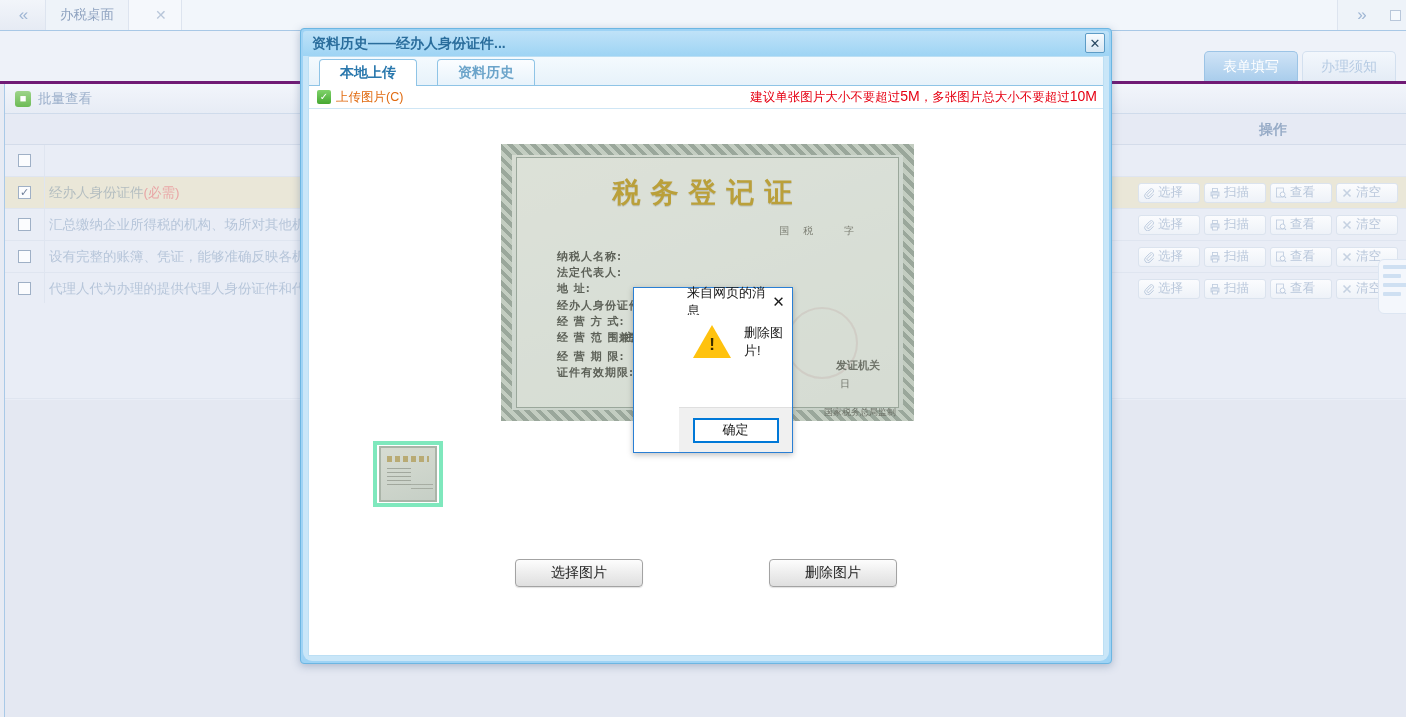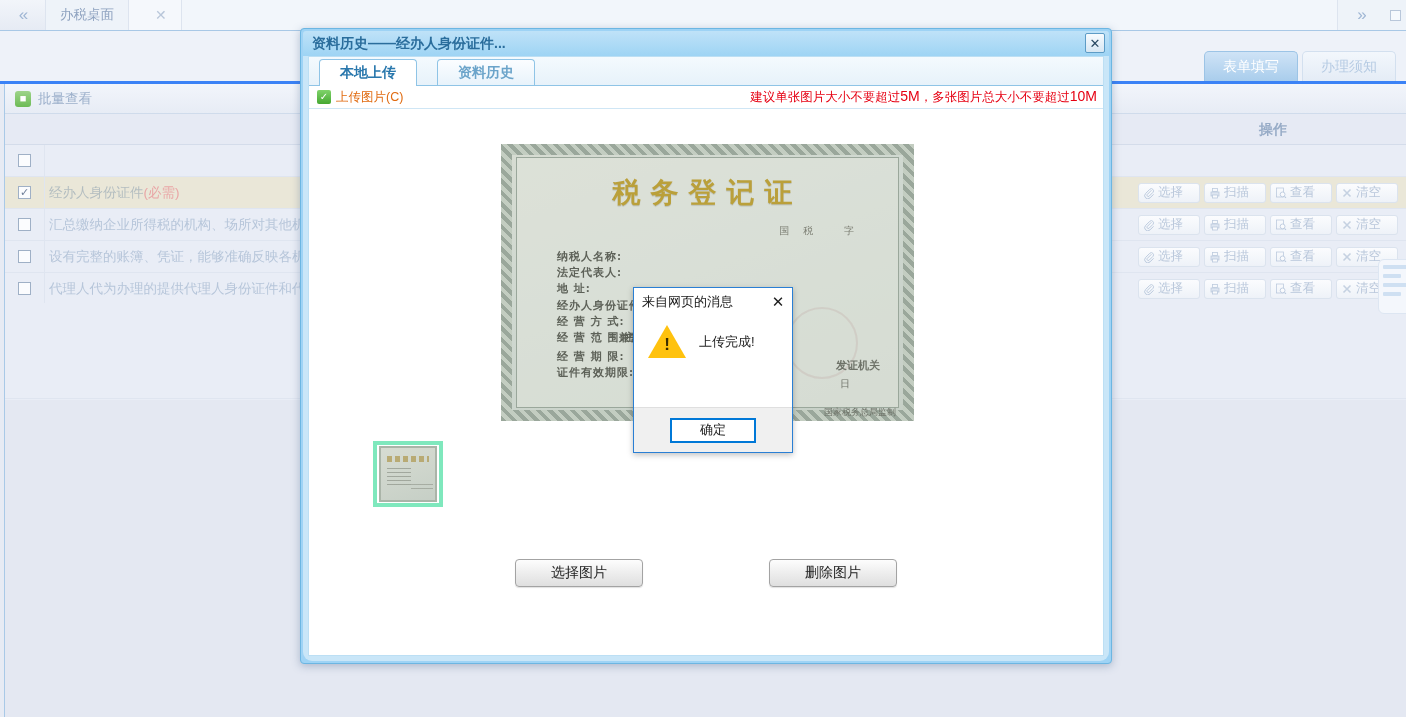--- a/index.html
+++ b/index.html
@@ -46,21 +46,21 @@
     background:#eef3f9;
   }
   .tb-right-sq i{
     display:block;width:11px;height:11px;border:1px solid #b9c7da;background:#f6f9fd;
   }
 
   
   #subtabs{
     position:absolute; left:0; top:31px; width:1406px; height:53px;
     background:#eef2f9;
-    border-bottom:3px solid #3b82f6;
+    border-bottom:3px solid #701a75;
     display:flex; justify-content:flex-end; align-items:flex-end;
     padding-right:10px;
   }
   .stab{
     width:94px; height:30px; margin-left:4px;
     display:flex;align-items:center;justify-content:center;
     font-size:14px; color:#fff;
     border-radius:5px 5px 0 0;
     background:linear-gradient(#cfe3f6,#a9cdec);
     border:1px solid #9cc4e6; border-bottom:none;
@@ -306,21 +306,21 @@
     color:#222; font-size:14px;
     display:flex;align-items:center;justify-content:center;
     box-shadow:0 1px 1px rgba(0,0,0,.12);
   }
 
   
   #msgbox{
     position:absolute; left:633px; top:287px; width:160px; height:166px;
     background:#fff; border:1px solid #2a7fd4;
     box-shadow:0 2px 6px rgba(0,0,0,.25);
-    display:flex;flex-direction:column;
+    display:flex;flex-direction:column;padding-left:45px;
   }
   #msg-title{
     height:27px; display:flex;align-items:center; padding:0 6px 0 8px;
     justify-content:space-between; background:#fff;
   }
   #msg-title .mt{ color:#1a1a1a; font-size:13px;}
   #msg-x{ color:#1a1a1a; font-size:15px; line-height:1; width:16px;text-align:center;}
   #msg-mid{
     flex:1; background:#fff; display:flex; align-items:center; padding-left:14px; gap:13px;
   }
@@ -629,18 +629,18 @@
   </div>
 </div>
 
 <div id="msgbox">
   <div id="msg-title">
     <span class="mt">来自网页的消息</span>
     <span id="msg-x">✕</span>
   </div>
   <div id="msg-mid">
     <div class="warn-tri"></div>
-    <div id="msg-text">上传完成!</div>
+    <div id="msg-text">删除图片!</div>
   </div>
   <div id="msg-foot">
     <div id="msg-ok">确定</div>
   </div>
 </div>
 
 </body></html>

